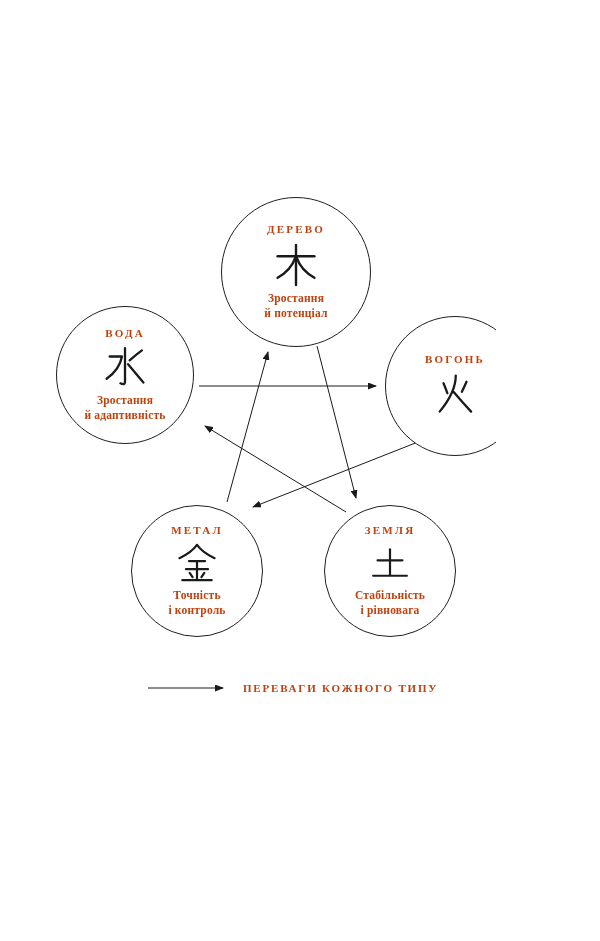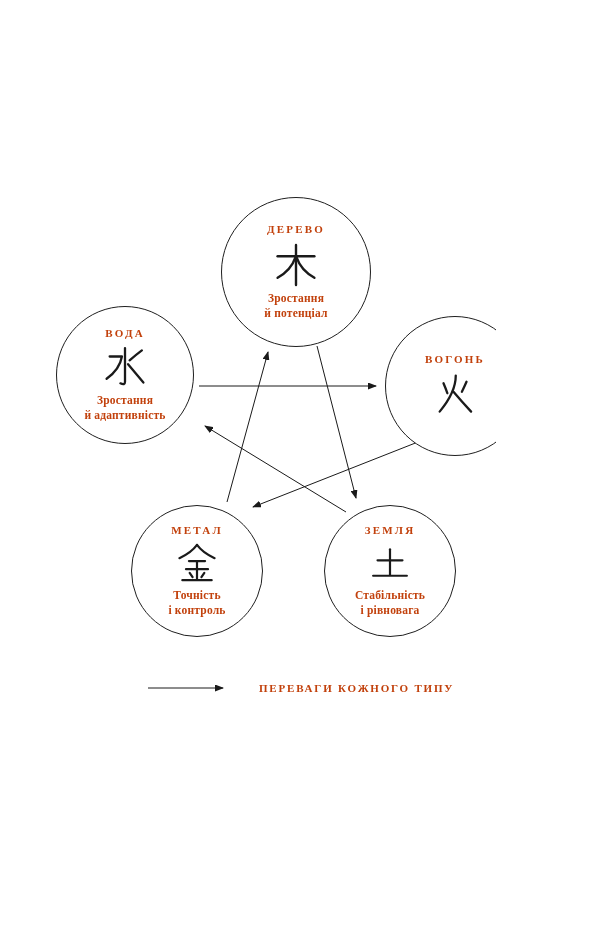--- a/index.html
+++ b/index.html
@@ -60,21 +60,21 @@
   }
   .arrows line {
     stroke:#1a1a1a;
     stroke-width:1;
   }
   .legend {
     position:absolute;
     left:148px; top:682px;
     display:flex;
     align-items:center;
-    gap:27px;
+    gap:11px;
   }
   .legend-label {
     font-size:11px;
     font-weight:bold;
     letter-spacing:1.8px;
     white-space:nowrap;
   }
 </style>
 </head>
 <body>

